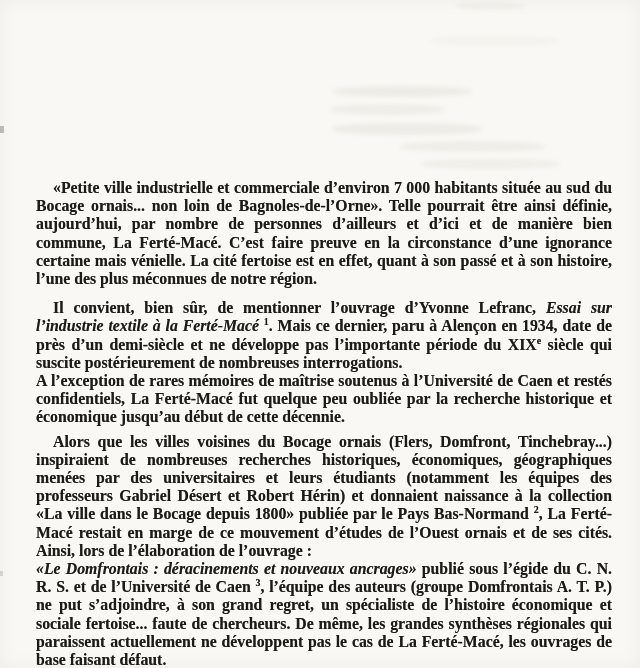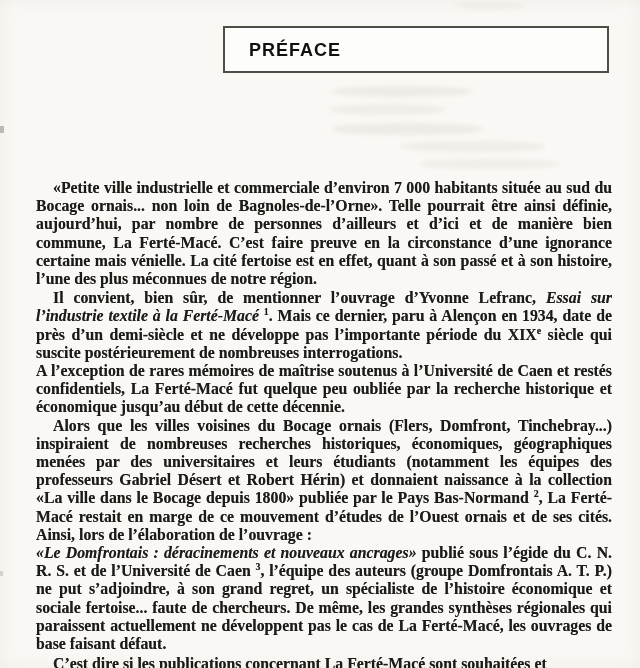--- a/index.html
+++ b/index.html
@@ -38,22 +38,22 @@
     left: 36px;
     top: 179px;
     width: 576px;
     color: #1b1b18;
     font-size: 15.8px;
     line-height: 18.2px;
     text-align: justify;
     text-shadow: 0 0 0.4px rgba(20,20,15,0.55);
   }
   .text-block p { margin: 0; text-indent: 17px; font-weight: bold; }
-  .text-block p:nth-child(2) { margin-top: 1px; }
-  .text-block p:nth-child(3) { margin-top: 0; }
+  .text-block p:nth-child(2) { margin-top: 11px; }
+  .text-block p:nth-child(3) { margin-top: 6px; }
   .text-block p:nth-child(4) { margin-top: 2px; }
   .text-block .it { font-style: italic; }
   .text-block sup {
     font-size: 10px;
     line-height: 0;
     vertical-align: super;
   }
   .smudge {
     position: absolute;
     background: #77755f;
@@ -77,23 +77,20 @@
   <div class="smudge" style="left:332px; top:86px; width:140px; height:11px; opacity:0.09;"></div>
   <div class="smudge" style="left:330px; top:104px; width:115px; height:11px; opacity:0.08;"></div>
   <div class="smudge" style="left:332px; top:123px; width:150px; height:12px; opacity:0.09;"></div>
   <div class="smudge" style="left:400px; top:141px; width:145px; height:11px; opacity:0.08;"></div>
   <div class="smudge" style="left:420px; top:159px; width:140px; height:10px; opacity:0.07;"></div>
   <div class="smudge" style="left:430px; top:36px; width:130px; height:10px; opacity:0.04;"></div>
 
   <div class="speck" style="left:0; top:126px; width:4px; height:7px; opacity:0.55;"></div>
   <div class="speck" style="left:0; top:571px; width:3px; height:5px; opacity:0.3;"></div>
 
-  <div class="preface-box">
-    <span class="preface-title">PRÉFACE</span>
-  </div>
 
   <div class="text-block">
       <p><span>«Petite ville industrielle et commerciale d’environ 7&nbsp;000 habitants située au sud du Bocage ornais... non loin de Bagnoles-de-l’Orne». Telle pourrait être ainsi définie, aujourd’hui, par nombre de personnes d’ailleurs et d’ici et de manière bien commune, La Ferté-Macé. C’est faire preuve en la circonstance d’une ignorance certaine mais vénielle. La cité fertoise est en effet, quant à son passé et à son histoire, l’une des plus méconnues de notre région.</span></p>
       <p><span>Il convient, bien sûr, de mentionner l’ouvrage d’Yvonne Lefranc, </span><span class="it">Essai sur l’industrie textile à la Ferté-Macé</span><span> </span><sup>1</sup><span>. Mais ce dernier, paru à Alençon en 1934, date de près d’un demi-siècle et ne développe pas l’importante période du XIX</span><sup>e</sup><span> siècle qui suscite postérieurement de nombreuses interrogations.</span><br><span>A l’exception de rares mémoires de maîtrise soutenus à l’Université de Caen et restés confidentiels, La Ferté-Macé fut quelque peu oubliée par la recherche historique et économique jusqu’au début de cette décennie.</span></p>
       <p><span>Alors que les villes voisines du Bocage ornais (Flers, Domfront, Tinchebray...) inspiraient de nombreuses recherches historiques, économiques, géographiques menées par des universitaires et leurs étudiants (notamment les équipes des professeurs Gabriel Désert et Robert Hérin) et donnaient naissance à la collection «La ville dans le Bocage depuis 1800» publiée par le Pays Bas-Normand </span><sup>2</sup><span>, La Ferté-Macé restait en marge de ce mouvement d’études de l’Ouest ornais et de ses cités. Ainsi, lors de l’élaboration de l’ouvrage :</span><br><span class="it">«Le Domfrontais : déracinements et nouveaux ancrages»</span><span> publié sous l’égide du C. N. R. S. et de l’Université de Caen </span><sup>3</sup><span>, l’équipe des auteurs (groupe Domfrontais A. T. P.) ne put s’adjoindre, à son grand regret, un spécialiste de l’histoire économique et sociale fertoise... faute de chercheurs. De même, les grandes synthèses régionales qui paraissent actuellement ne développent pas le cas de La Ferté-Macé, les ouvrages de base faisant défaut.</span></p>
       <p><span>C’est dire si les publications concernant La Ferté-Macé sont souhaitées et</span></p>
     </div>
 
 </div>
 

